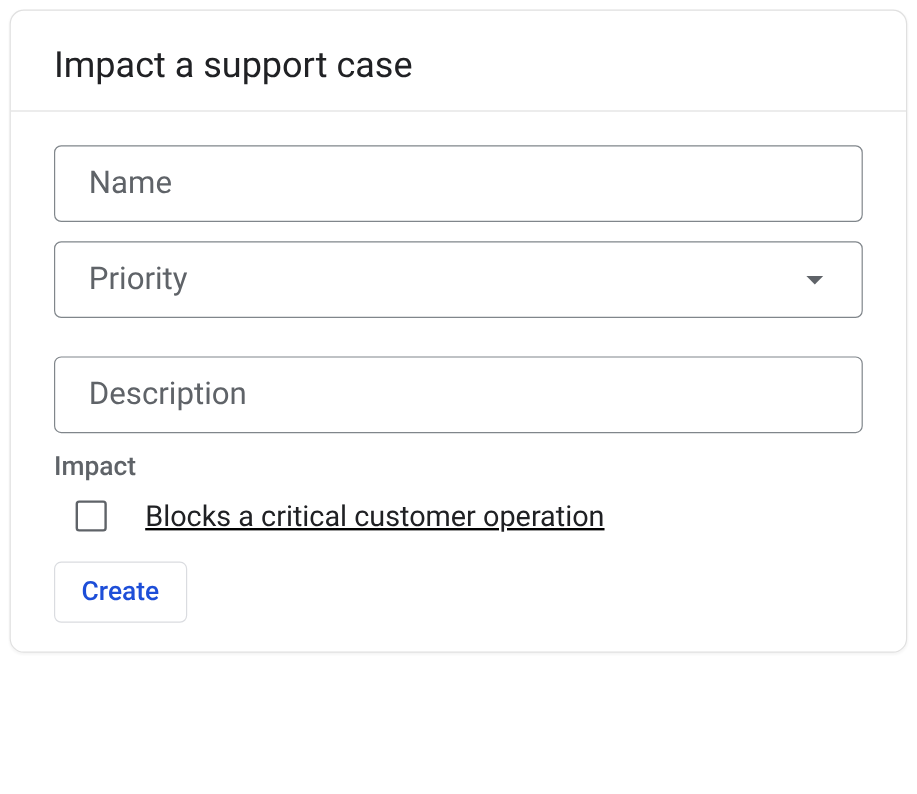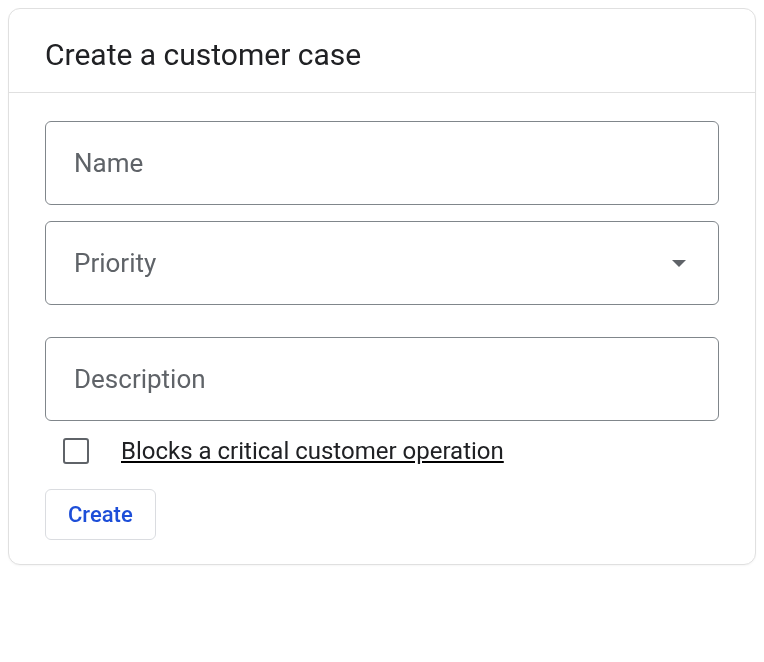--- a/index.html
+++ b/index.html
@@ -33,21 +33,21 @@
       border: none;
       border-top: 1px solid #e0e0e0;
       margin: 0;
     }
     .card-body {
       padding: 28px 36px 24px 36px;
     }
     .field {
       position: relative;
       width: 100%;
-      height: 84px;
+      height: 64px;
       border: 1px solid #80868b;
       border-radius: 6px;
       background: #fff;
       display: flex;
       align-items: center;
       padding: 0 28px;
       margin-bottom: 16px;
       cursor: text;
     }
     .field-select {
@@ -108,38 +108,39 @@
       padding: 12px 22px;
       cursor: pointer;
       font-family: inherit;
     }
   </style>
 </head>
 <body>
 
 <div class="card">
   <div class="card-header">
-    <h1 class="card-title">Create a customer case</h1>
+    <h1 class="card-title">Impact a support case</h1>
   </div>
   <hr class="divider">
   <div class="card-body">
 
     <div class="field">
       <span class="field-label">Name</span>
     </div>
 
     <div class="field field-select">
       <span class="field-label">Priority</span>
       <span class="dropdown-icon"></span>
     </div>
 
     <div class="field">
       <span class="field-label">Description</span>
     </div>
 
+    <div class="section-label">Impact</div>
 
     <div class="checkbox-row">
       <div class="checkbox"></div>
       <span class="checkbox-label">Blocks a critical customer operation</span>
     </div>
 
     <button class="create-btn">Create</button>
 
   </div>
 </div>

